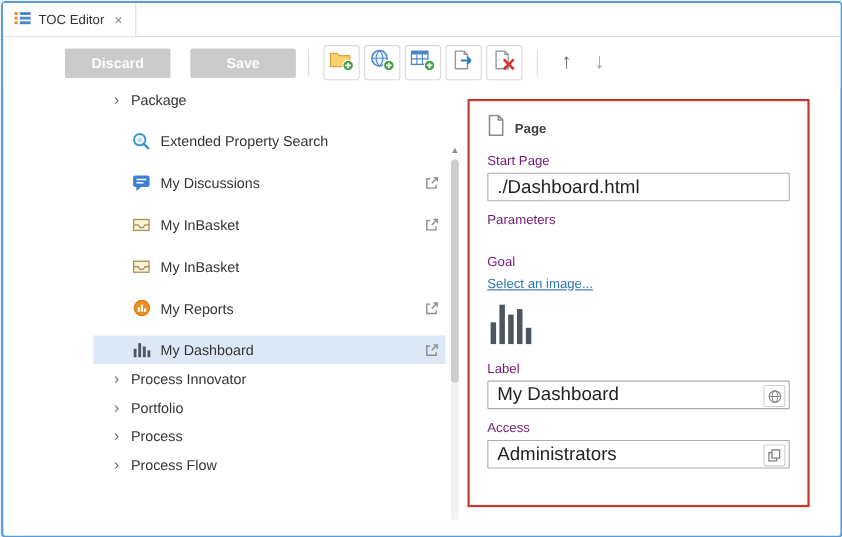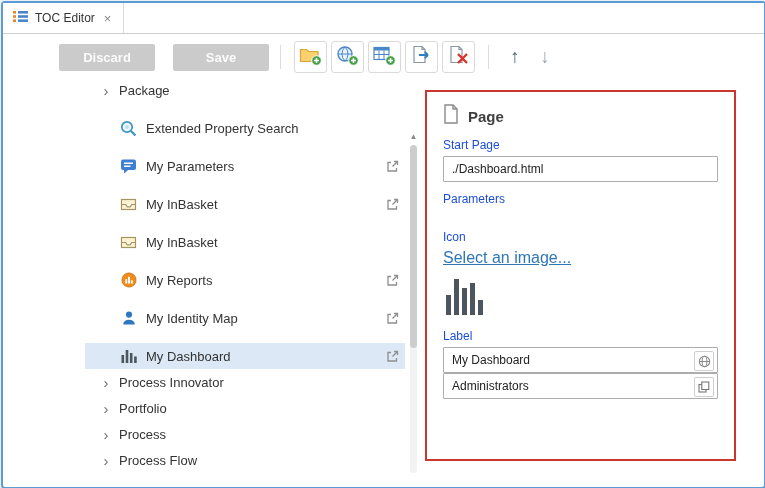--- a/index.html
+++ b/index.html
@@ -37,30 +37,30 @@
   .ext{margin-left:auto;margin-right:6px;display:flex;}
   
   .sbar{position:absolute;right:0;top:54px;bottom:8px;width:11px;}
   .sbar .sup{font-size:8px;color:#8a8a8a;text-align:center;line-height:12px;height:12px;}
   .sbar .strack{position:absolute;top:14px;bottom:0;left:2px;width:7px;background:#f2f2f2;border-radius:4px;}
   .sbar .sthumb{position:absolute;top:0;left:0;width:7px;height:62%;background:#cdcdcd;border-radius:4px;}
   
   .props{position:absolute;left:422px;top:87px;width:311px;height:371px;border:2px solid #c9372e;
     box-sizing:border-box;padding:10px 16px 0 16px;background:#fff;}
   .phead{display:flex;align-items:center;gap:9px;margin:2px 0 6px 0;}
-  .phead .ptitle{font-size:15px;font-weight:bold;color:#3f3f3f;}
-  .flabel{font-size:12px;color:#1d4ed8;margin:10px 0 4px 0;}
+  .phead .ptitle{font-size:12px;font-weight:bold;color:#3f3f3f;}
+  .flabel{font-size:12px;color:#701a75;margin:10px 0 4px 0;}
   .flabel.gap{margin-top:24px;}
   .fwrap{position:relative;}
   .finput{width:100%;height:26px;border:1px solid #adadad;border-radius:1px;box-sizing:border-box;
-    font-size:12px;color:#222;padding:0 26px 0 8px;font-family:inherit;background:#fff;}
+    font-size:17px;color:#222;padding:0 26px 0 8px;font-family:inherit;background:#fff;}
   .finput.noicon{padding-right:8px;}
   .inbtn{position:absolute;right:4px;top:4px;width:18px;height:18px;border:1px solid #cfcfcf;
     border-radius:2px;background:#fff;display:flex;align-items:center;justify-content:center;cursor:pointer;}
-  .link{font-size:16px;color:#2f76b5;text-decoration:underline;cursor:pointer;display:inline-block;margin:1px 0 8px 0;}
+  .link{font-size:12px;color:#2f76b5;text-decoration:underline;cursor:pointer;display:inline-block;margin:1px 0 8px 0;}
   .bigchart{margin:2px 0 4px 2px;}
 </style>
 </head>
 <body>
 
 <div class="window">
 
   <div class="tabbar">
     <div class="tab">
       <span>
@@ -157,21 +157,21 @@
     </div>
 
     <div class="titem l2">
       <span class="ticon">
         <svg width="17" height="16" viewBox="0 0 17 16">
           <rect x="1" y="1.5" width="15" height="10.5" rx="2" fill="#3d7fd1"></rect>
           <path d="M4 12 v3.6 l4.2 -3.6 z" fill="#3d7fd1"></path>
           <path d="M4 5.2 h9 M4 8.2 h6.5" stroke="#fff" stroke-width="1.4"></path>
         </svg>
       </span>
-      <span class="tlabel">My Parameters</span>
+      <span class="tlabel">My Discussions</span>
       <span class="ext">
         <svg width="13" height="13" viewBox="0 0 13 13">
           <path d="M5 2.5 H2 V11 H10.5 V8" fill="none" stroke="#8f8f8f" stroke-width="1.3"></path>
           <path d="M6.5 6.5 L11.5 1.5 M8 1.5 h3.5 v3.5" fill="none" stroke="#8f8f8f" stroke-width="1.3"></path>
         </svg>
       </span>
     </div>
 
     <div class="titem l2">
       <span class="ticon">
@@ -210,35 +210,20 @@
       </span>
       <span class="tlabel">My Reports</span>
       <span class="ext">
         <svg width="13" height="13" viewBox="0 0 13 13">
           <path d="M5 2.5 H2 V11 H10.5 V8" fill="none" stroke="#8f8f8f" stroke-width="1.3"></path>
           <path d="M6.5 6.5 L11.5 1.5 M8 1.5 h3.5 v3.5" fill="none" stroke="#8f8f8f" stroke-width="1.3"></path>
         </svg>
       </span>
     </div>
 
-    <div class="titem l2">
-      <span class="ticon">
-        <svg width="16" height="16" viewBox="0 0 16 16">
-          <circle cx="8" cy="4.6" r="3.1" fill="#2e77c0"></circle>
-          <path d="M2.2 14.5 a5.8 4.8 0 0 1 11.6 0 z" fill="#2e77c0"></path>
-        </svg>
-      </span>
-      <span class="tlabel">My Identity Map</span>
-      <span class="ext">
-        <svg width="13" height="13" viewBox="0 0 13 13">
-          <path d="M5 2.5 H2 V11 H10.5 V8" fill="none" stroke="#8f8f8f" stroke-width="1.3"></path>
-          <path d="M6.5 6.5 L11.5 1.5 M8 1.5 h3.5 v3.5" fill="none" stroke="#8f8f8f" stroke-width="1.3"></path>
-        </svg>
-      </span>
-    </div>
 
     <div class="titem l2 sel">
       <span class="ticon">
         <svg width="16" height="14" viewBox="0 0 16 14">
           <rect x="0.5" y="6" width="2.6" height="8" fill="#4d565e"></rect>
           <rect x="4.7" y="1" width="2.6" height="13" fill="#4d565e"></rect>
           <rect x="8.9" y="4" width="2.6" height="10" fill="#4d565e"></rect>
           <rect x="13.1" y="7.5" width="2.6" height="6.5" fill="#4d565e"></rect>
         </svg>
       </span>
@@ -287,21 +272,21 @@
       <span class="ptitle">Page</span>
     </div>
 
     <div class="flabel">Start Page</div>
     <div class="fwrap">
       <input class="finput noicon" value="./Dashboard.html" style="">
     </div>
 
     <div class="flabel">Parameters</div>
 
-    <div class="flabel gap">Icon</div>
+    <div class="flabel gap">Goal</div>
     <span class="link">Select an image...</span>
     <div class="bigchart">
       <svg width="40" height="38" viewBox="0 0 40 38">
         <rect x="1" y="18" width="5" height="20" fill="#4d565e"></rect>
         <rect x="9" y="2" width="5" height="36" fill="#4d565e"></rect>
         <rect x="17" y="11" width="5" height="27" fill="#4d565e"></rect>
         <rect x="25" y="6" width="5" height="32" fill="#4d565e"></rect>
         <rect x="33" y="23" width="5" height="15" fill="#4d565e"></rect>
       </svg>
     </div>
@@ -311,20 +296,21 @@
       <input class="finput" value="My Dashboard" style="">
       <span class="inbtn">
         <svg width="13" height="13" viewBox="0 0 13 13">
           <circle cx="6.5" cy="6.5" r="5.2" fill="none" stroke="#8a8a8a" stroke-width="1.1"></circle>
           <path d="M1.3 6.5 h10.4" stroke="#8a8a8a" stroke-width="1"></path>
           <ellipse cx="6.5" cy="6.5" rx="2.4" ry="5.2" fill="none" stroke="#8a8a8a" stroke-width="1"></ellipse>
         </svg>
       </span>
     </div>
 
+    <div class="flabel">Access</div>
     <div class="fwrap">
       <input class="finput" value="Administrators" style="">
       <span class="inbtn">
         <svg width="12" height="12" viewBox="0 0 12 12">
           <rect x="1" y="3.5" width="7" height="7.5" fill="#fff" stroke="#777" stroke-width="1.1"></rect>
           <rect x="3.8" y="1" width="7" height="7.5" fill="#fff" stroke="#777" stroke-width="1.1"></rect>
         </svg>
       </span>
     </div>
   </div>

